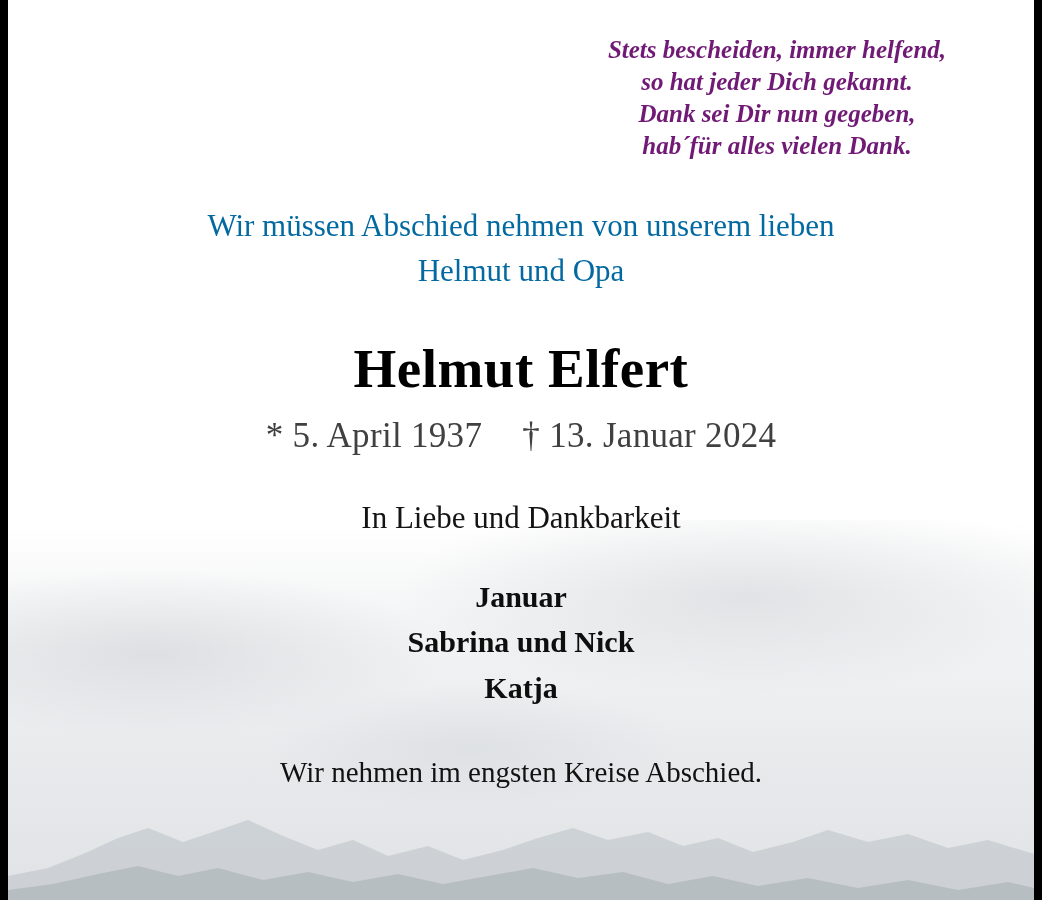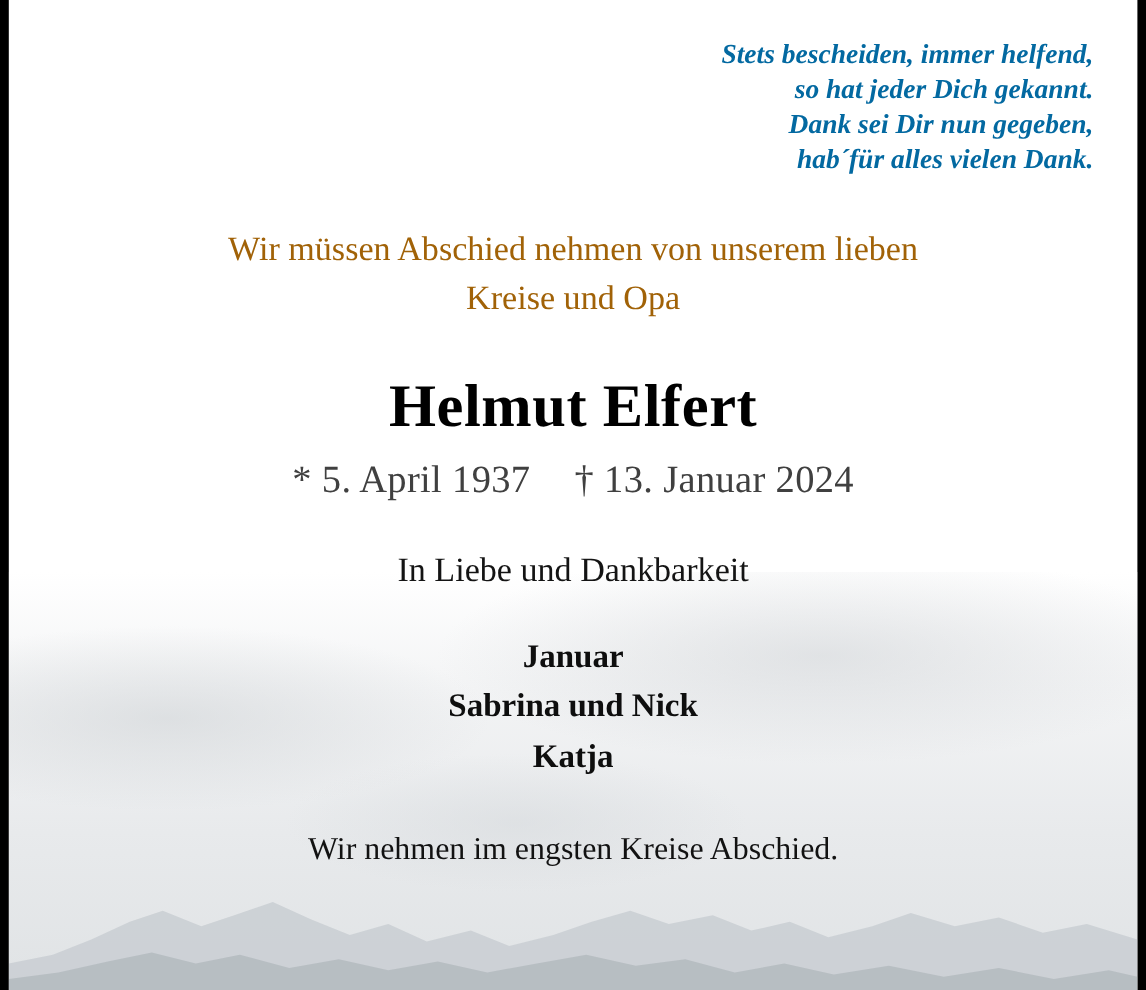--- a/index.html
+++ b/index.html
@@ -50,37 +50,37 @@
     position: relative;
     z-index: 2;
     padding: 0 40px;
     box-sizing: border-box;
     height: 100%;
   }
 
   .verse {
     margin: 0;
     padding-top: 34px;
-    text-align: right;
+    text-align: center;
     font-style: italic;
     font-weight: 700;
     font-size: 25px;
     line-height: 1.28;
-    color: #0369a1;
+    color: #701a75;
     padding-left: 512px;
   }
   .verse .vline { display: block; white-space: nowrap; }
 
   .intro {
     margin: 0;
     padding-top: 42px;
     text-align: center;
     font-size: 31px;
     line-height: 1.45;
-    color: #a16207;
+    color: #0369a1;
   }
   .intro .iline { display: block; }
 
   .name {
     margin: 0;
     padding-top: 46px;
     text-align: center;
     font-size: 55px;
     font-weight: 700;
     letter-spacing: 0.5px;
@@ -145,21 +145,21 @@
 
     <div class="verse">
       <span class="vline">Stets bescheiden, immer helfend,</span>
       <span class="vline">so hat jeder Dich gekannt.</span>
       <span class="vline">Dank sei Dir nun gegeben,</span>
       <span class="vline">hab´für alles vielen Dank.</span>
     </div>
 
     <div class="intro">
       <span class="iline">Wir müssen Abschied nehmen von unserem lieben</span>
-      <span class="iline">Kreise und Opa</span>
+      <span class="iline">Helmut und Opa</span>
     </div>
 
     <div class="name">Helmut Elfert</div>
 
     <div class="dates">
       <span>*</span>
       <span>5. April 1937</span>
       <span class="sep"></span>
       <span>†</span>
       <span>13. Januar 2024</span>

